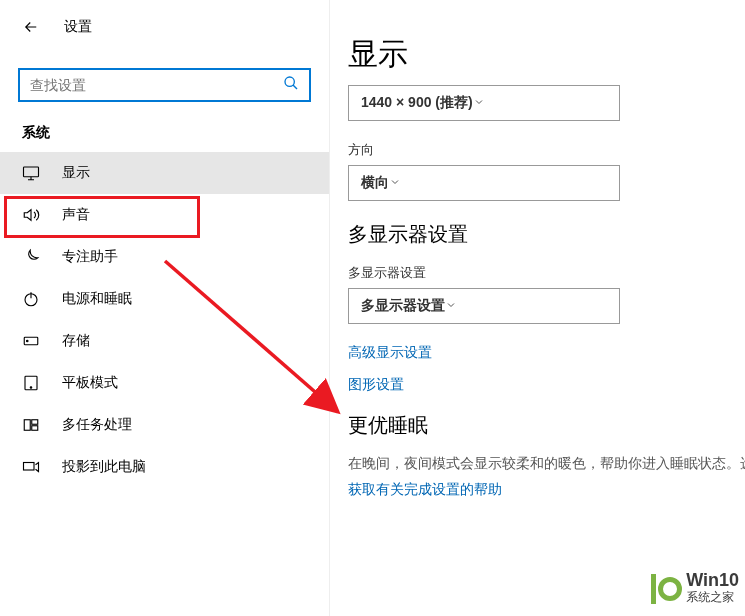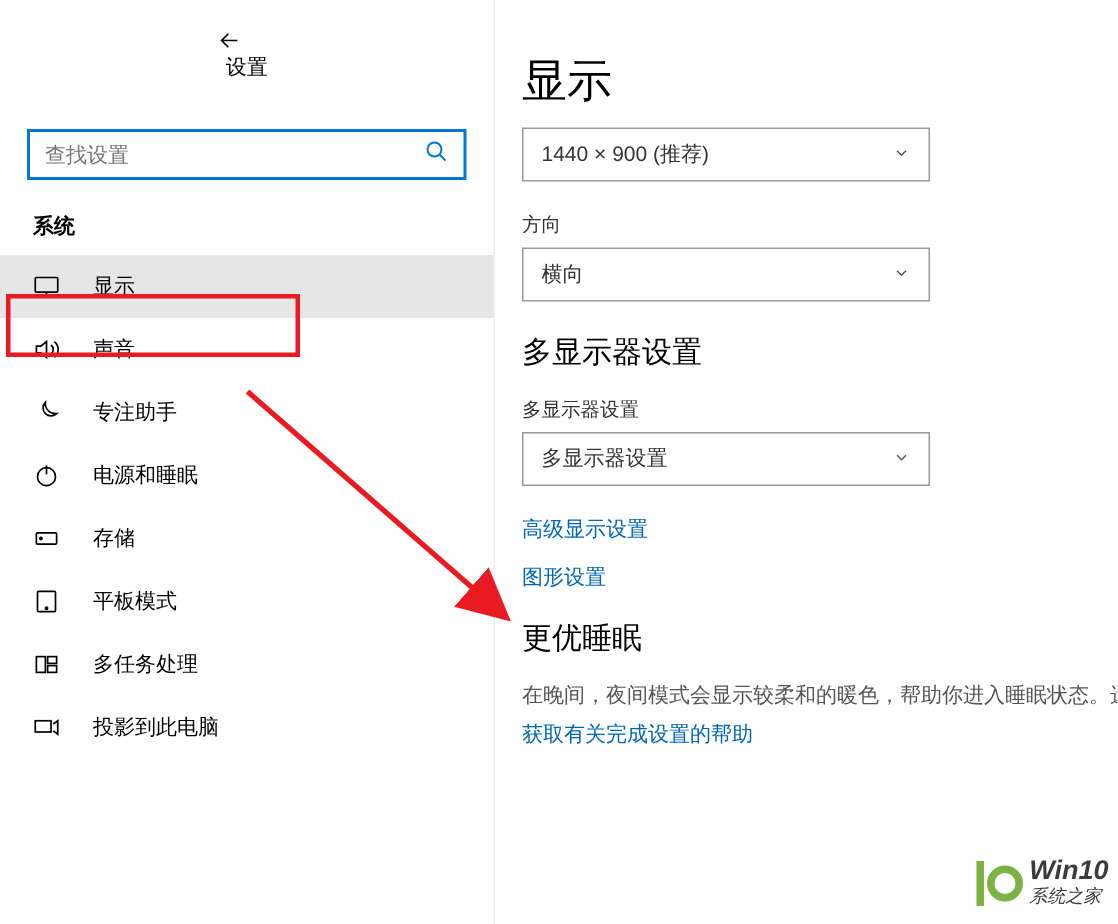--- a/index.html
+++ b/index.html
@@ -3,51 +3,51 @@
   <meta charset="utf-8">
   <style>
     * { margin: 0; padding: 0; box-sizing: border-box; font-family: "Microsoft YaHei", "Segoe UI", sans-serif; }
     body { width: 745px; height: 616px; background: #fff; overflow: hidden; position: relative; }
     .container { display: flex; height: 100%; }
     
     .sidebar { width: 330px; background: #fff; position: relative; border-right: 1px solid #eee; }
     .sidebar-header { padding: 18px 22px 10px; }
     .back-btn { display: inline-flex; align-items: center; margin-right: 24px; }
     .header-title { font-size: 14px; color: #000; }
-    .header-row { display: flex; align-items: center; margin-bottom: 22px; flex-direction: column; }
+    .header-row { display: flex; align-items: center; margin-bottom: 22px; }
     .home-row { display: flex; align-items: center; padding: 8px 22px 14px; }
     .home-row .icon-wrap { margin-right: 18px; }
     .search-box { margin: 0 18px 22px; border: 2px solid #0078d4; display: flex; align-items: center; height: 34px; }
     .search-input { flex: 1; border: none; outline: none; padding: 0 10px; font-size: 14px; color: #888; background: transparent; }
     .search-icon { padding: 0 10px; color: #0078d4; }
     
     .section-label { font-weight: 700; font-size: 14px; padding: 0 22px 10px; }
     
     .nav-list { }
     .nav-item { display: flex; align-items: center; padding: 12px 22px; cursor: pointer; font-size: 14px; color: #000; }
     .nav-item .icon-wrap { width: 18px; margin-right: 22px; display: inline-flex; justify-content: center; }
     .nav-item.active { background: #e6e6e6; }
     
     .highlight-box { position: absolute; border: 3px solid #ea1a22; top: 196px; left: 4px; width: 196px; height: 42px; pointer-events: none; }
     
     .main { flex: 1; padding: 34px 0 0 18px; position: relative; overflow: hidden; }
     .page-title { font-size: 30px; font-weight: 400; margin-bottom: 10px; }
     .field-label { font-size: 13px; color: #333; margin-bottom: 6px; }
-    .select-box { width: 272px; height: 36px; border: 1px solid #999; display: flex; align-items: center; justify-content: space-between; padding: 0 12px; font-size: 14px; color: #333; margin-bottom: 20px; cursor: pointer; }
+    .select-box { width: 272px; height: 36px; border: 1px solid #999; display: flex; align-items: center; padding: 0 12px; font-size: 14px; color: #333; margin-bottom: 20px; cursor: pointer; font-weight: bold; }
     .chev { color: #555; }
     
     .section-heading { font-size: 20px; font-weight: 400; margin-top: 18px; margin-bottom: 16px; }
     .checkbox-row { display: flex; align-items: center; font-size: 14px; margin-bottom: 18px; }
     .checkbox { width: 20px; height: 20px; border: 1.5px solid #333; margin-right: 10px; }
     .link { color: #0066b4; font-size: 14px; margin-bottom: 14px; display: block; cursor: pointer; }
     .body-text { font-size: 14px; color: #555; margin-bottom: 8px; white-space: nowrap; }
     
     .arrow-svg { position: absolute; top: 256px; left: 160px; pointer-events: none; z-index: 10; }
     
-    .watermark { position: absolute; right: 6px; bottom: 10px; display: flex; align-items: center; gap: 4px; font-style: italic; }
+    .watermark { position: absolute; right: 6px; bottom: 10px; display: flex; align-items: center; gap: 4px; }
     .watermark-text { font-size: 18px; font-weight: 700; color: #3b3b3b; line-height: 1; }
     .watermark-sub { font-size: 12px; color: #3b3b3b; }
     .watermark-logo-part { display:flex; align-items:center; }
     .logo-bar { width: 5px; height: 30px; background: #7cb342; margin-right: 2px; }
     .logo-circle { width: 24px; height: 24px; border: 5px solid #7cb342; border-radius: 50%; }
   </style>
 </head>
 <body>
 
 <div class="container">

